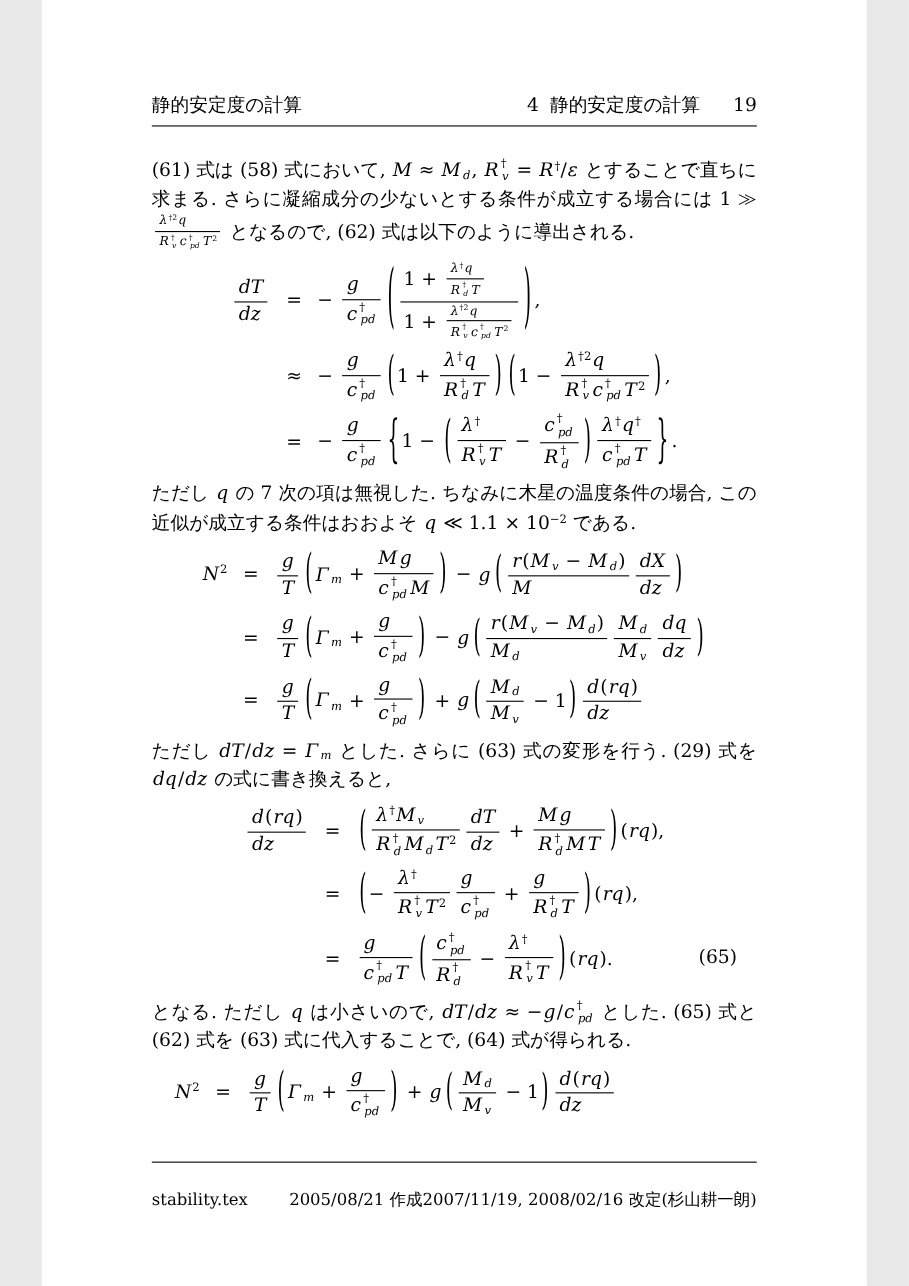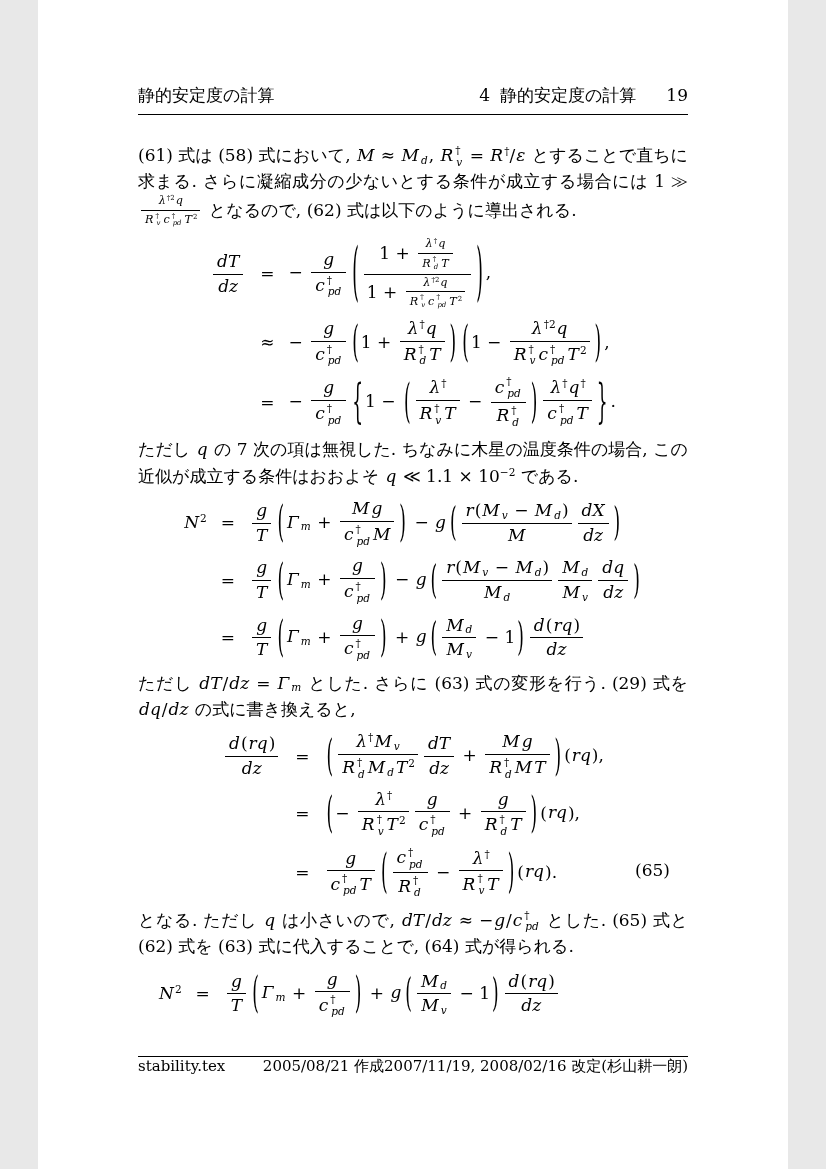--- a/index.html
+++ b/index.html
@@ -6,38 +6,38 @@
   .page{position:relative;width:750px;height:1169px;margin:0 auto;background:#ffffff;
         color:#000;font-family:"DejaVu Serif","Liberation Serif",serif;overflow:hidden;}
   
   .phead{position:absolute;left:100px;right:100px;top:84px;display:flex;align-items:baseline;
          border-bottom:1.5px solid #000;padding-bottom:7px;font-size:17px;}
   .phead .ht{flex:1;}
   .phead .hsec{margin-right:10px;}
   .phead .hsect{margin-right:30px;}
   
   .pfooter{position:absolute;left:100px;right:100px;top:1056px;background:#fff;
-           border-top:1.5px solid #000;padding-top:0;display:flex;
+           border-top:1.5px solid #000;padding-top:24px;display:flex;
            justify-content:space-between;font-size:15px;}
   
   .pbody{position:absolute;left:100px;right:100px;top:142px;font-size:17px;}
   .para{text-align:justify;line-height:1.55;margin:0 0 10px;}
   
   .eqwrap{position:relative;margin:8px 0;line-height:1.15;}
   .eqgrid{display:grid;grid-template-columns:max-content max-content max-content;
           justify-content:center;align-items:center;row-gap:9px;}
   .eqwrap.left .eqgrid{justify-content:start;padding-left:20px;}
   .eq-l{justify-self:end;}
   .eq-rel{padding:0 14px;}
   .eq-r{justify-self:start;}
   .eqnum{position:absolute;right:18px;}
   
   .mi{font-style:italic;padding:0 1px;}
   .mr{font-style:normal;}
-  .mf{display:inline-block;vertical-align:middle;text-align:center;margin:0 3px;}
+  .mf{display:inline-block;vertical-align:middle;margin:0 3px;}
   .mf .fn{display:block;padding:0 3px 2px;line-height:1.15;}
   .mf .fd{display:block;border-top:1px solid #000;padding:2px 3px 0;line-height:1.15;}
   .mf.s{font-size:0.66em;}
   .msc{display:inline;}
   .msup{font-size:0.62em;vertical-align:0.55em;line-height:1;}
   .msub{font-size:0.62em;vertical-align:-0.25em;line-height:1;}
   .mstk{display:inline-flex;flex-direction:column;align-items:flex-start;
         font-size:0.62em;line-height:1.12;vertical-align:middle;margin:0 1px;}
   .mdl{display:inline-flex;align-items:center;vertical-align:middle;margin:0 2px;}
   .mdg{display:inline-block;transform-origin:center;padding:0 1px;font-style:normal;}

